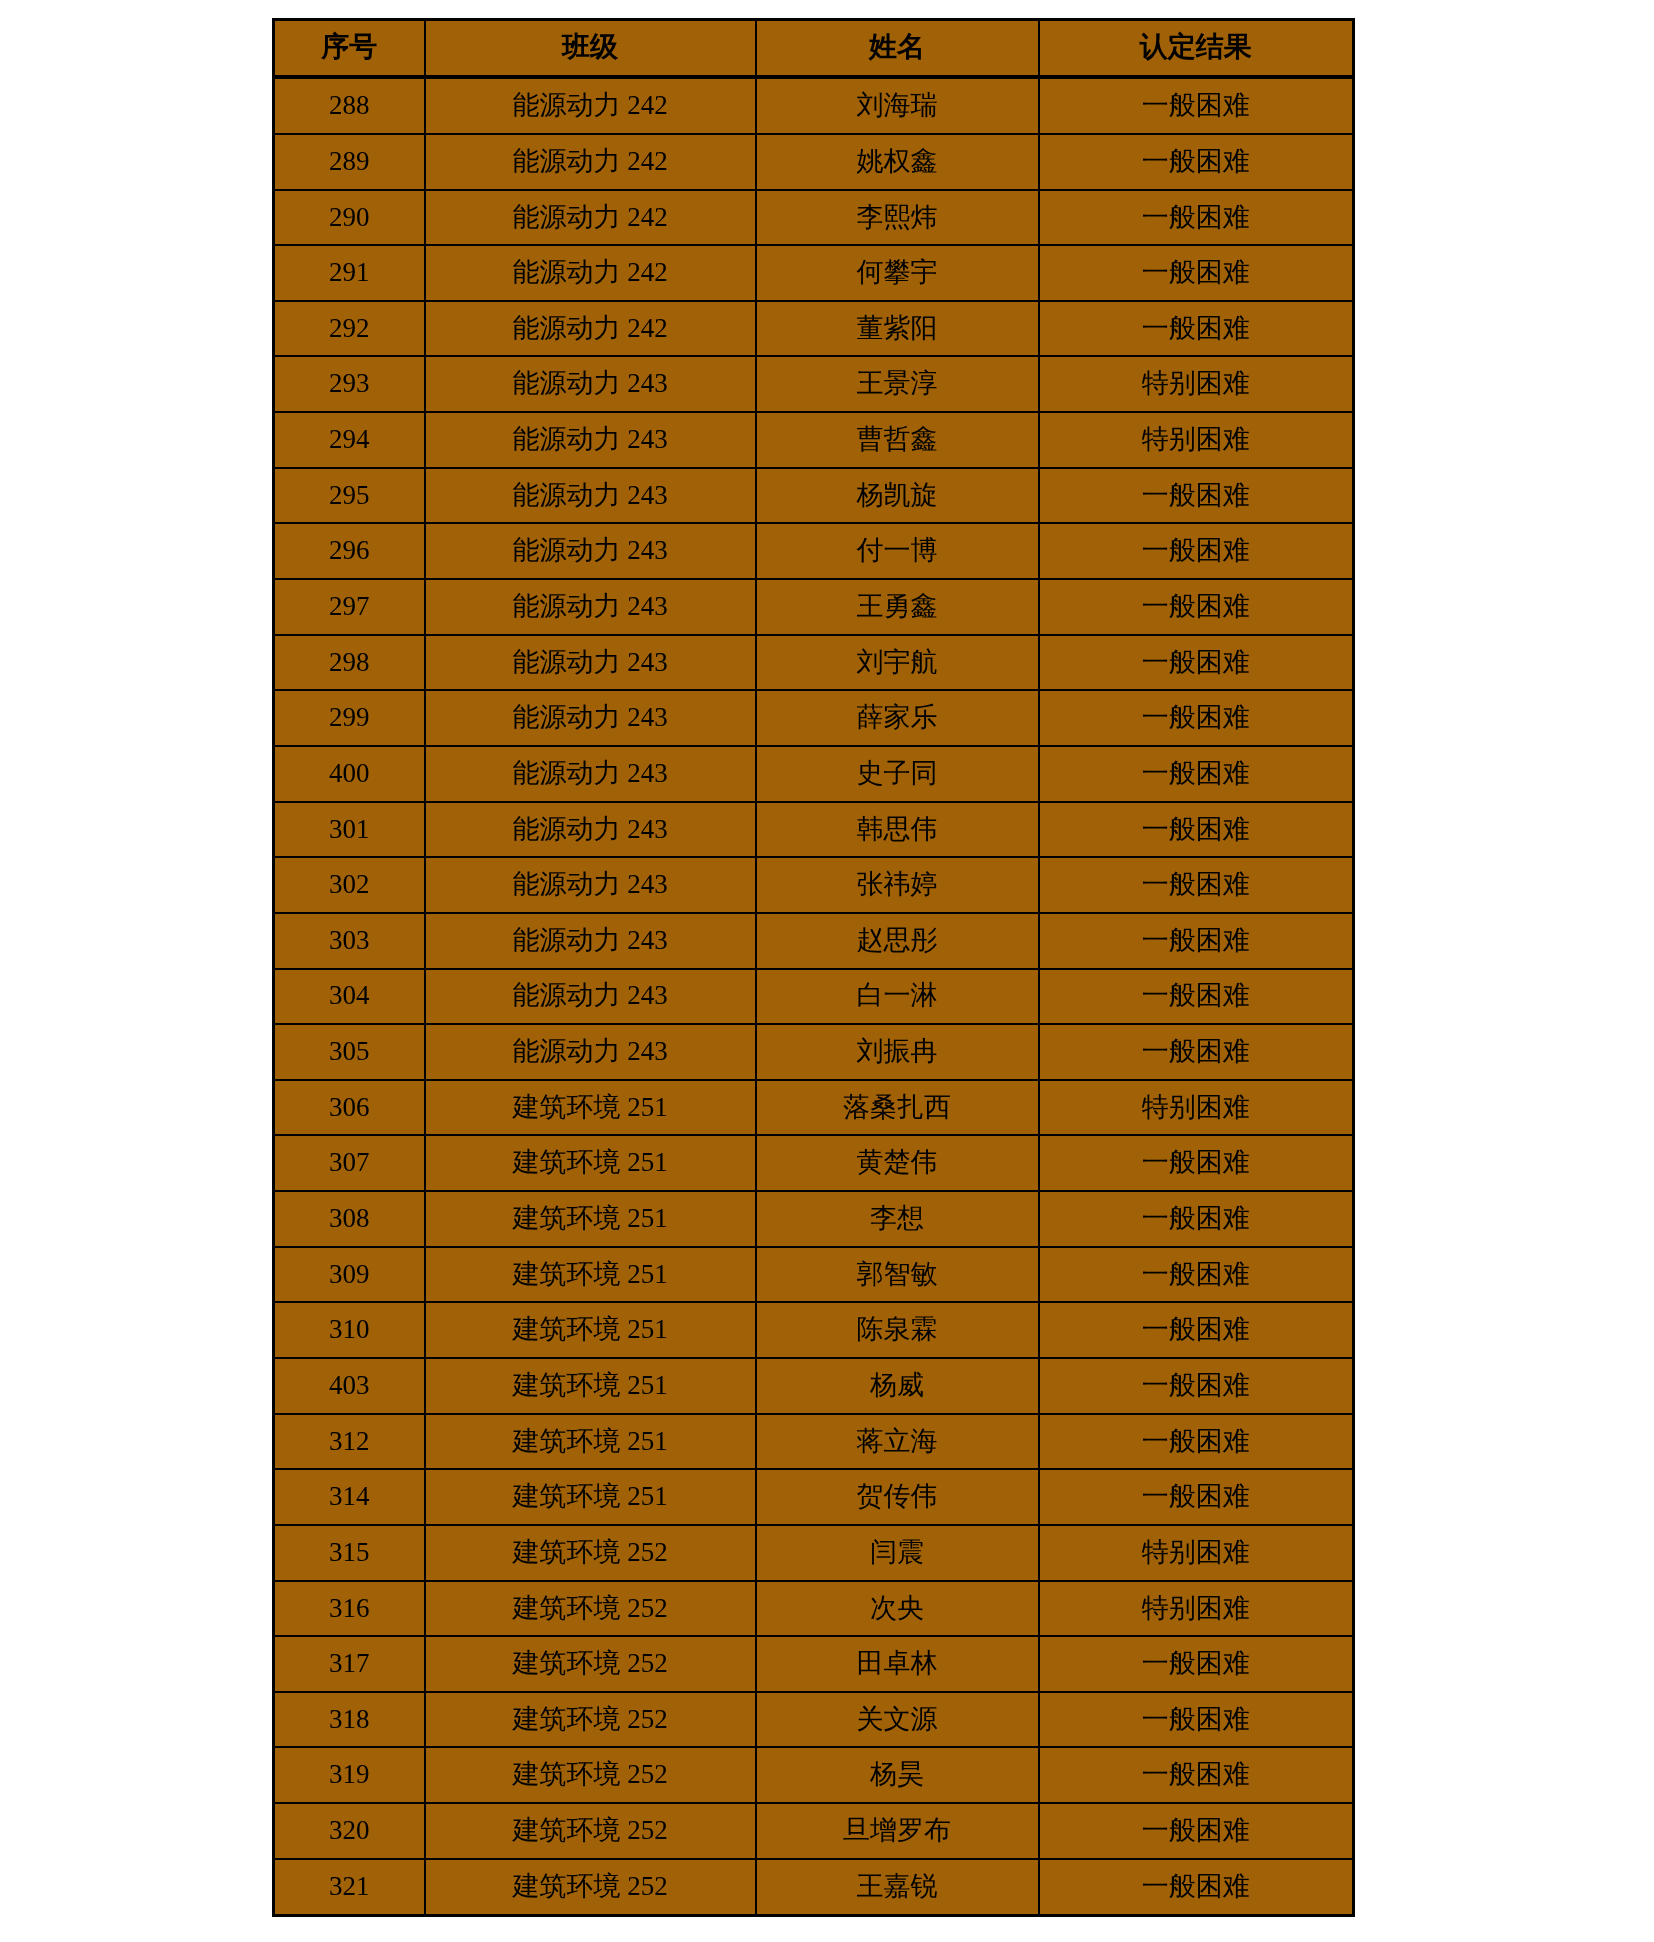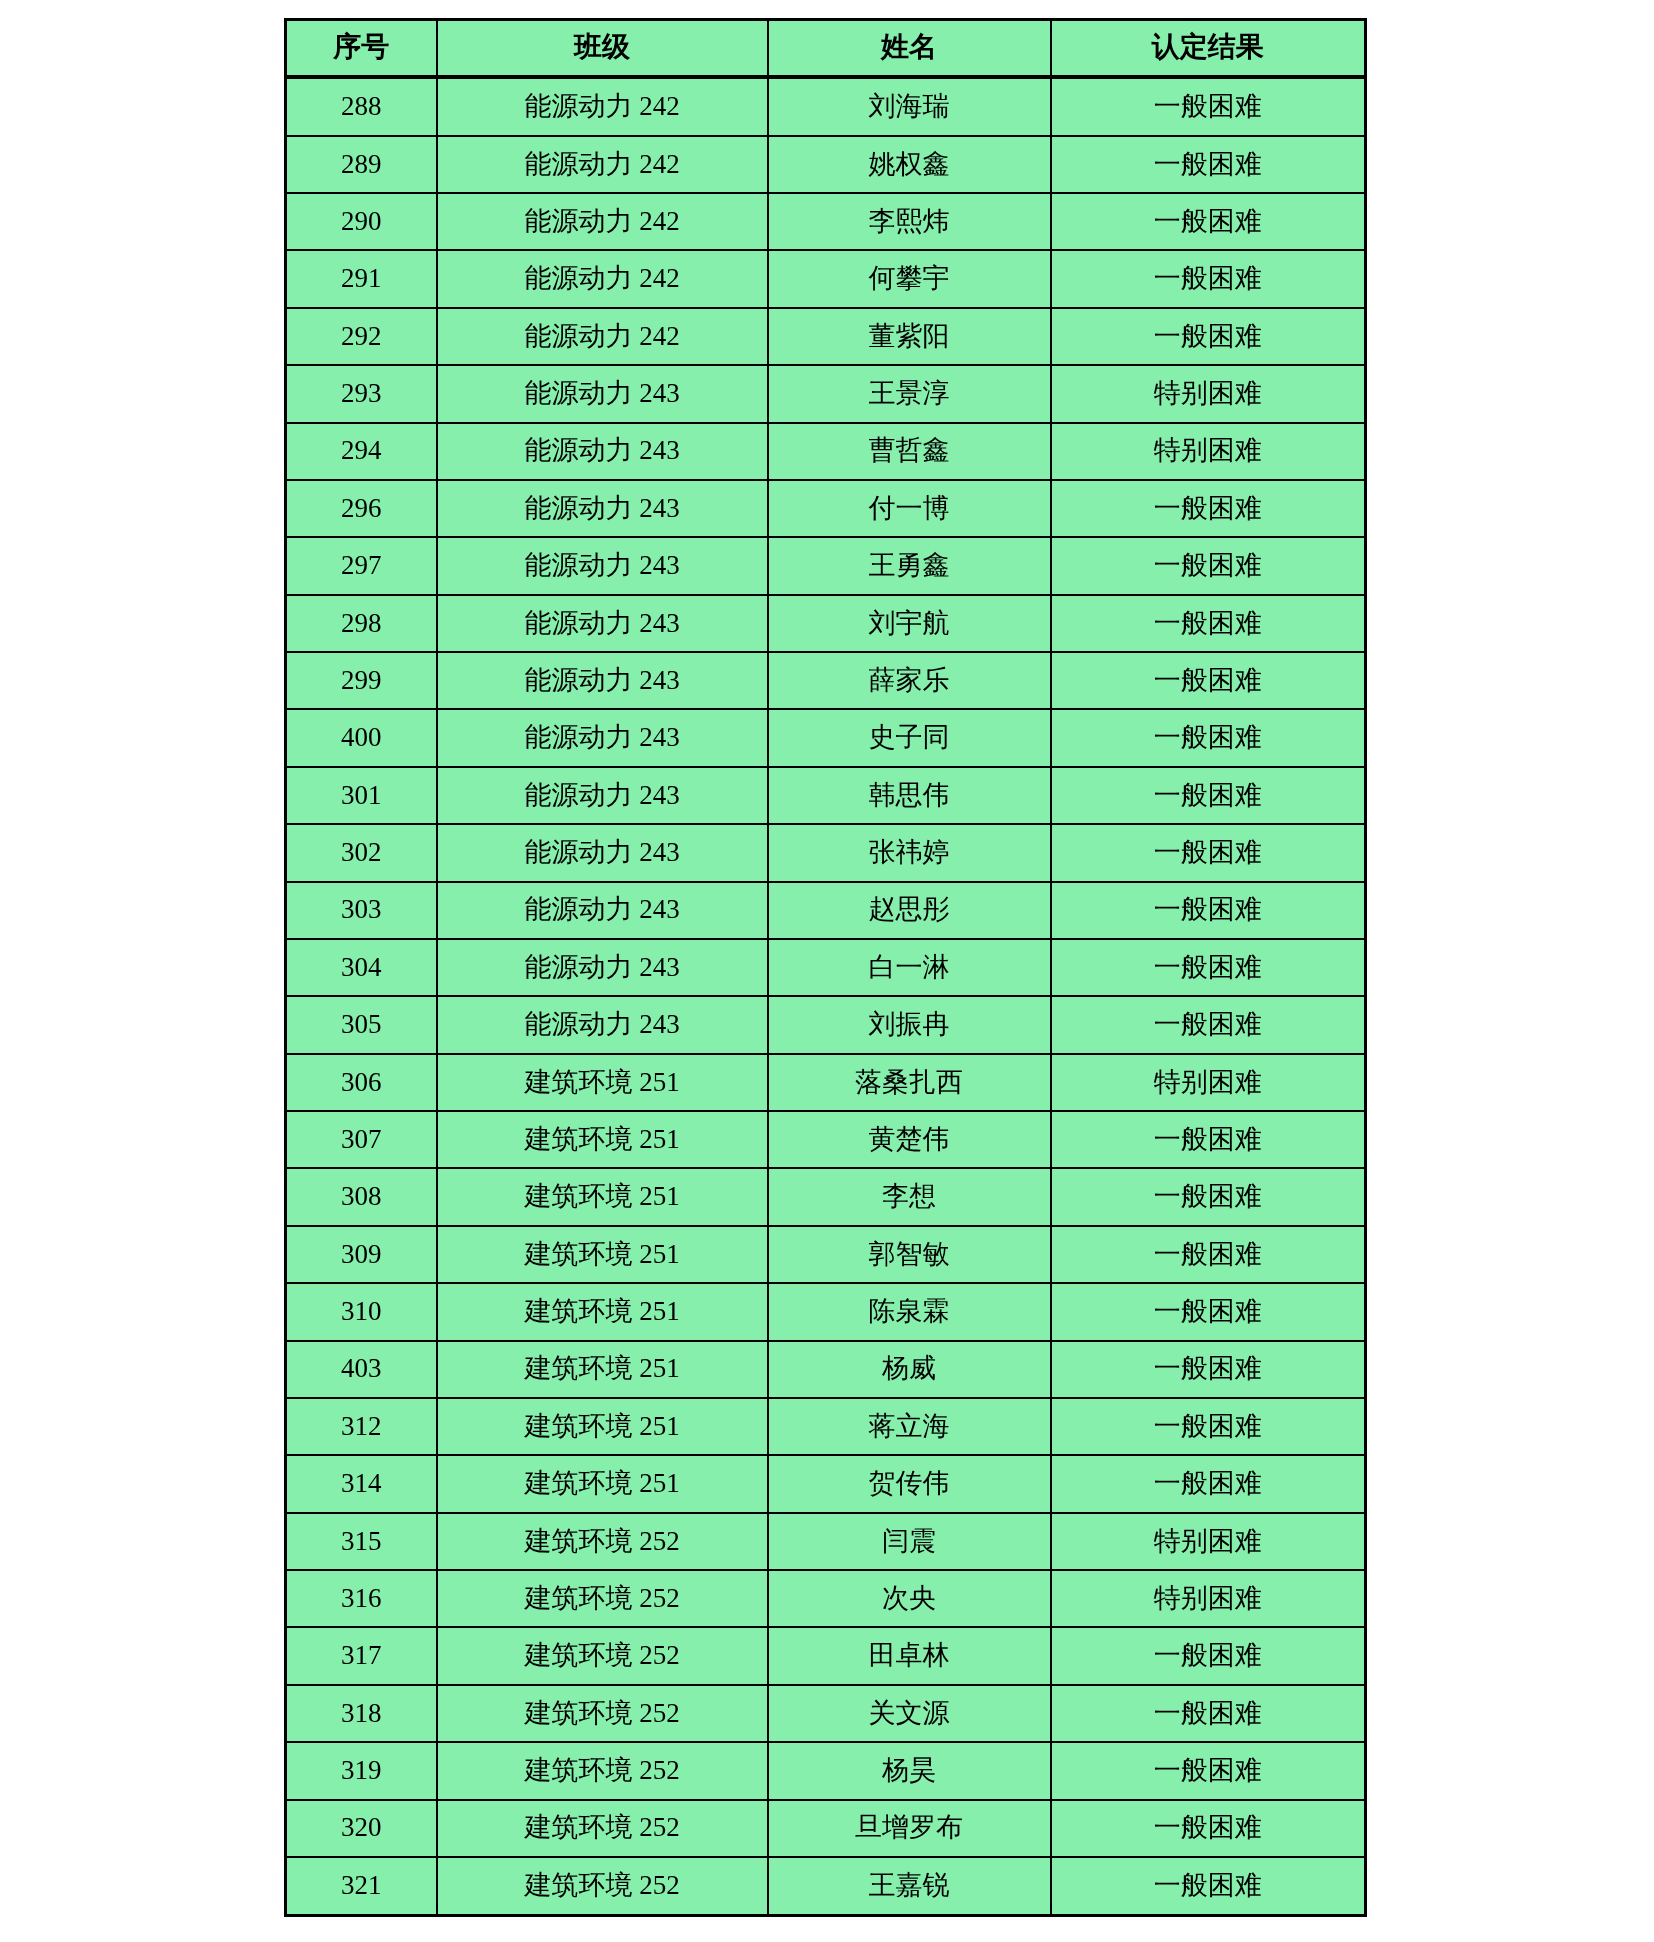--- a/index.html
+++ b/index.html
@@ -13,27 +13,27 @@
   }
   .page {
     position: relative;
     width: 1654px;
     height: 1942px;
     background: #ffffff;
     overflow: hidden;
   }
   table.roster {
     position: absolute;
-    left: 284px;
+    left: 272px;
     top: 18px;
     width: 1080px;
     height: 1899px;
     border-collapse: collapse;
     table-layout: fixed;
-    background: #86efac;
+    background: #a16207;
   }
   table.roster td, table.roster th {
     border: 2px solid #000000;
     text-align: center;
     vertical-align: middle;
     padding: 0;
     font-size: 27px;
     line-height: 1.1;
     white-space: nowrap;
     overflow: hidden;
@@ -110,20 +110,26 @@
           <td>王景淳</td>
           <td>特别困难</td>
         </tr>
         <tr>
           <td>294</td>
           <td>能源动力 243</td>
           <td>曹哲鑫</td>
           <td>特别困难</td>
         </tr>
         <tr>
+          <td>295</td>
+          <td>能源动力 243</td>
+          <td>杨凯旋</td>
+          <td>一般困难</td>
+        </tr>
+        <tr>
           <td>296</td>
           <td>能源动力 243</td>
           <td>付一博</td>
           <td>一般困难</td>
         </tr>
         <tr>
           <td>297</td>
           <td>能源动力 243</td>
           <td>王勇鑫</td>
           <td>一般困难</td>

